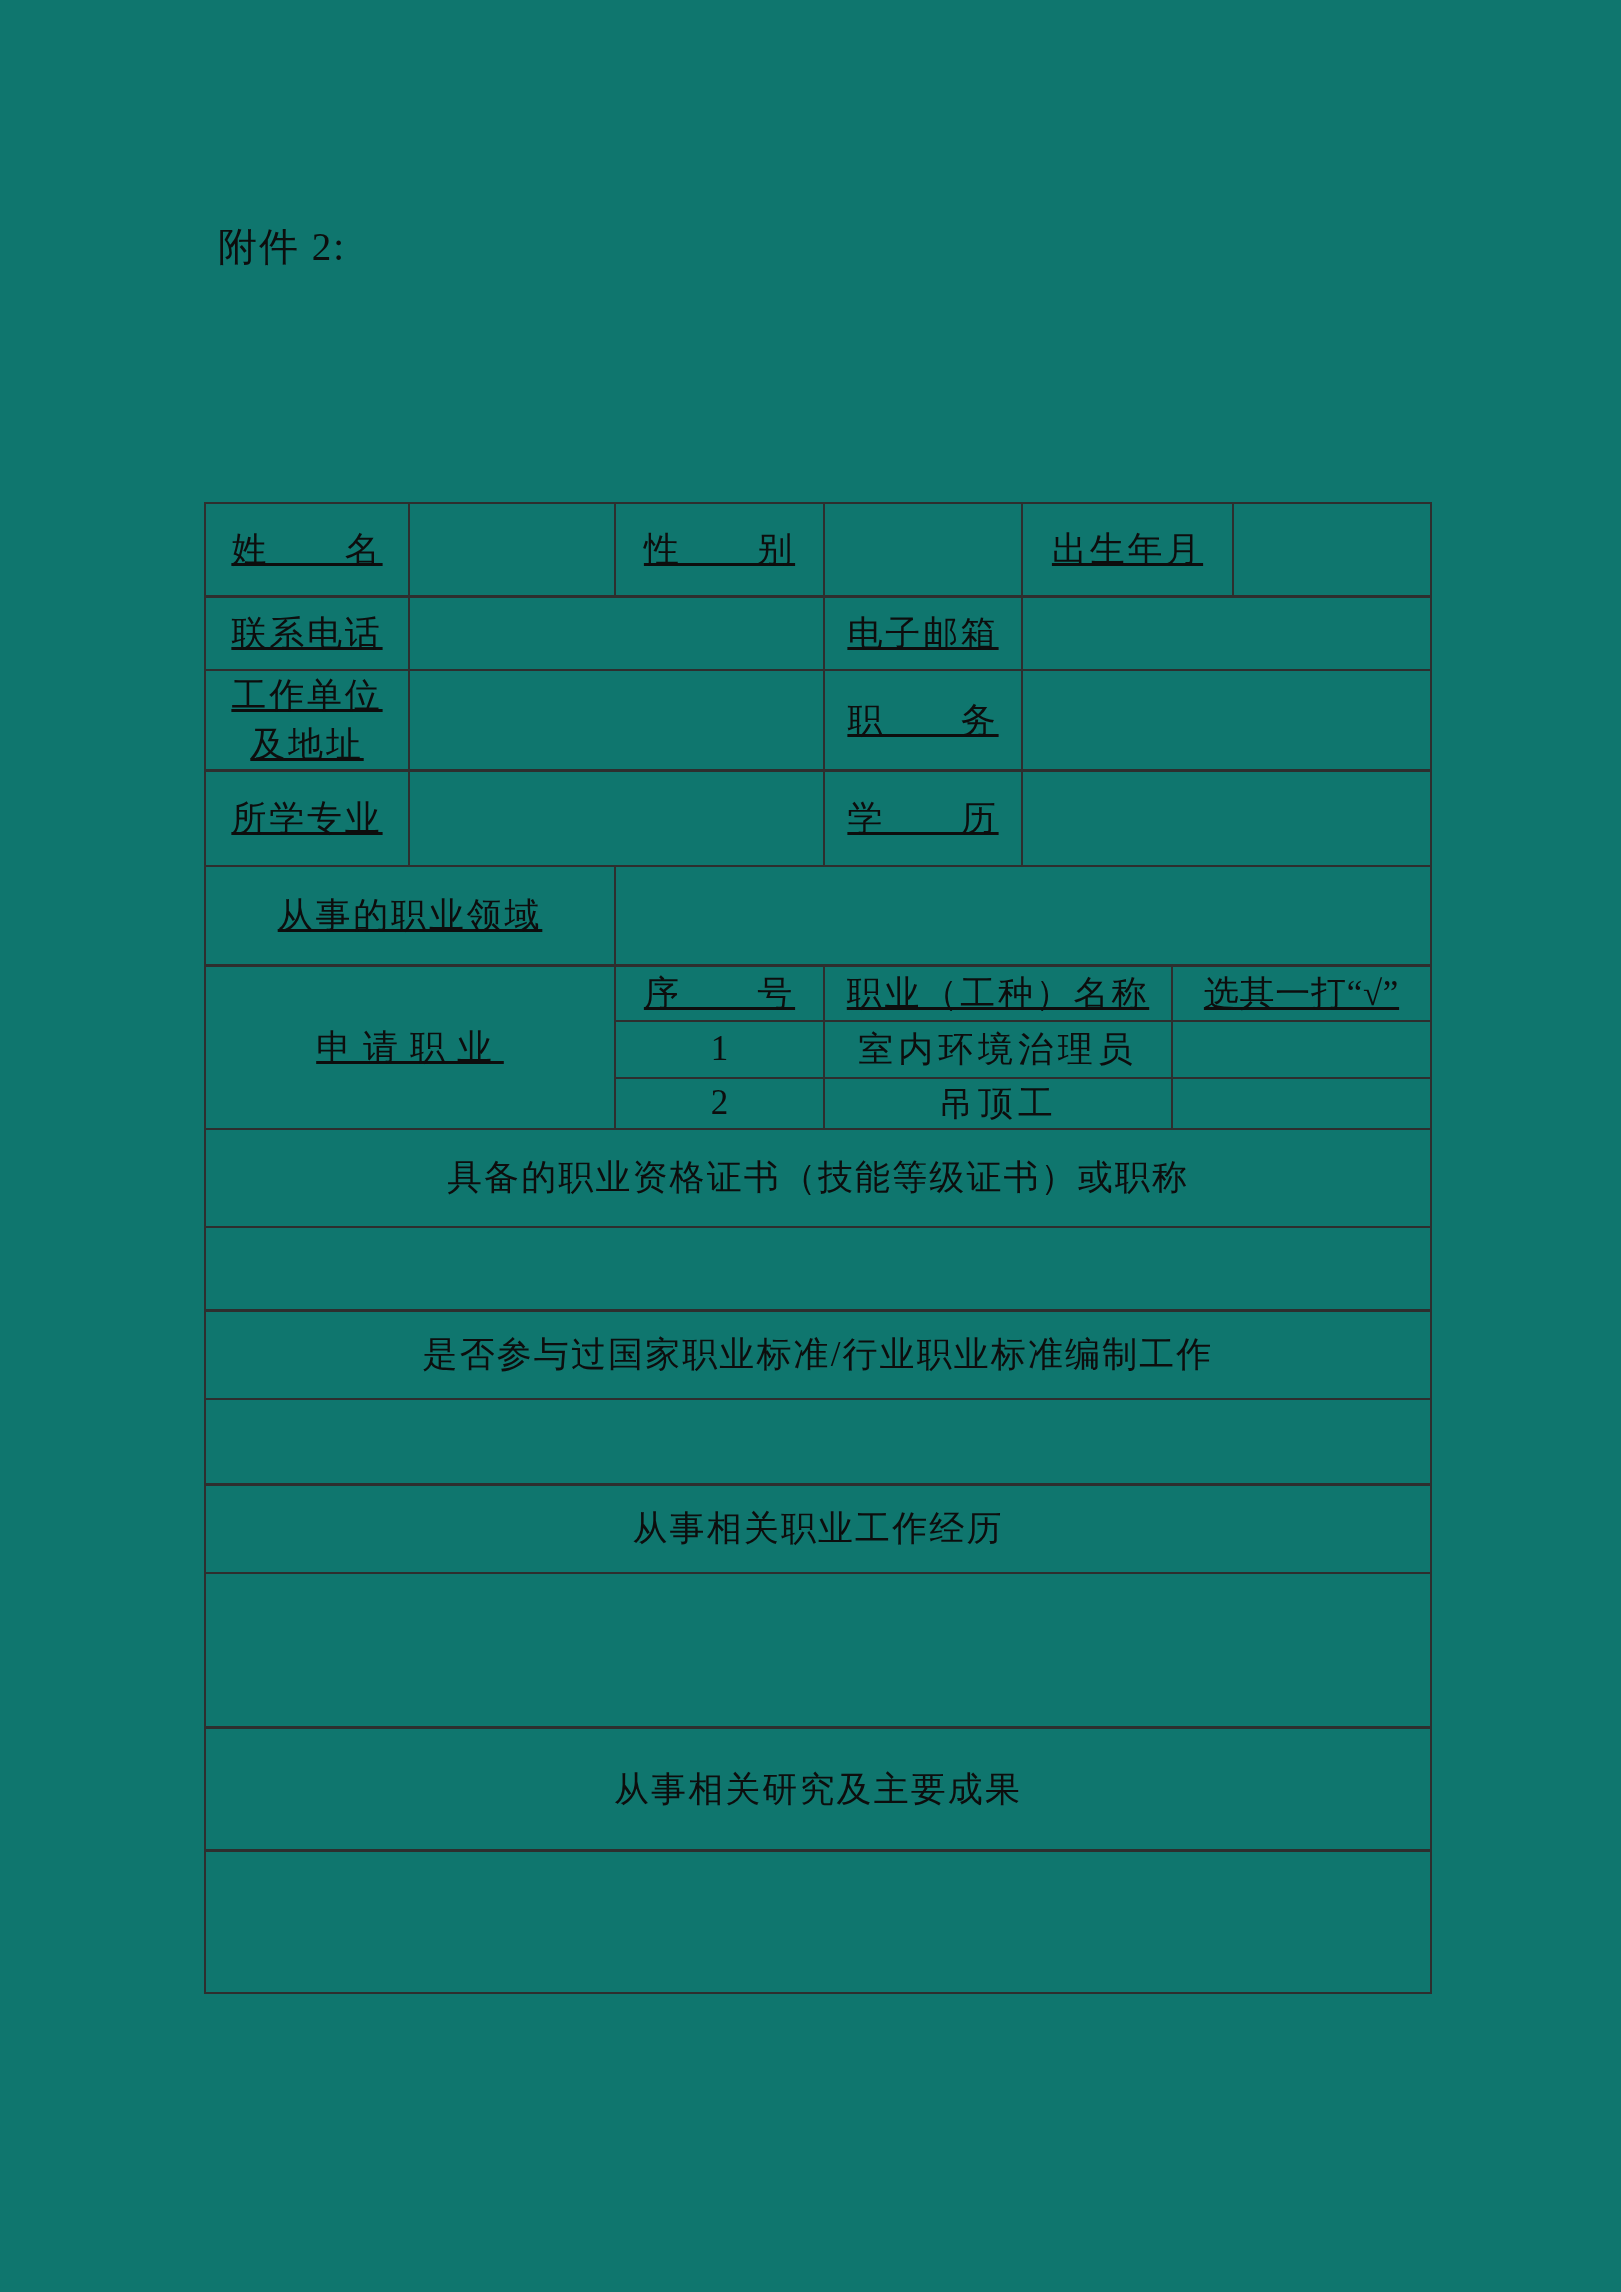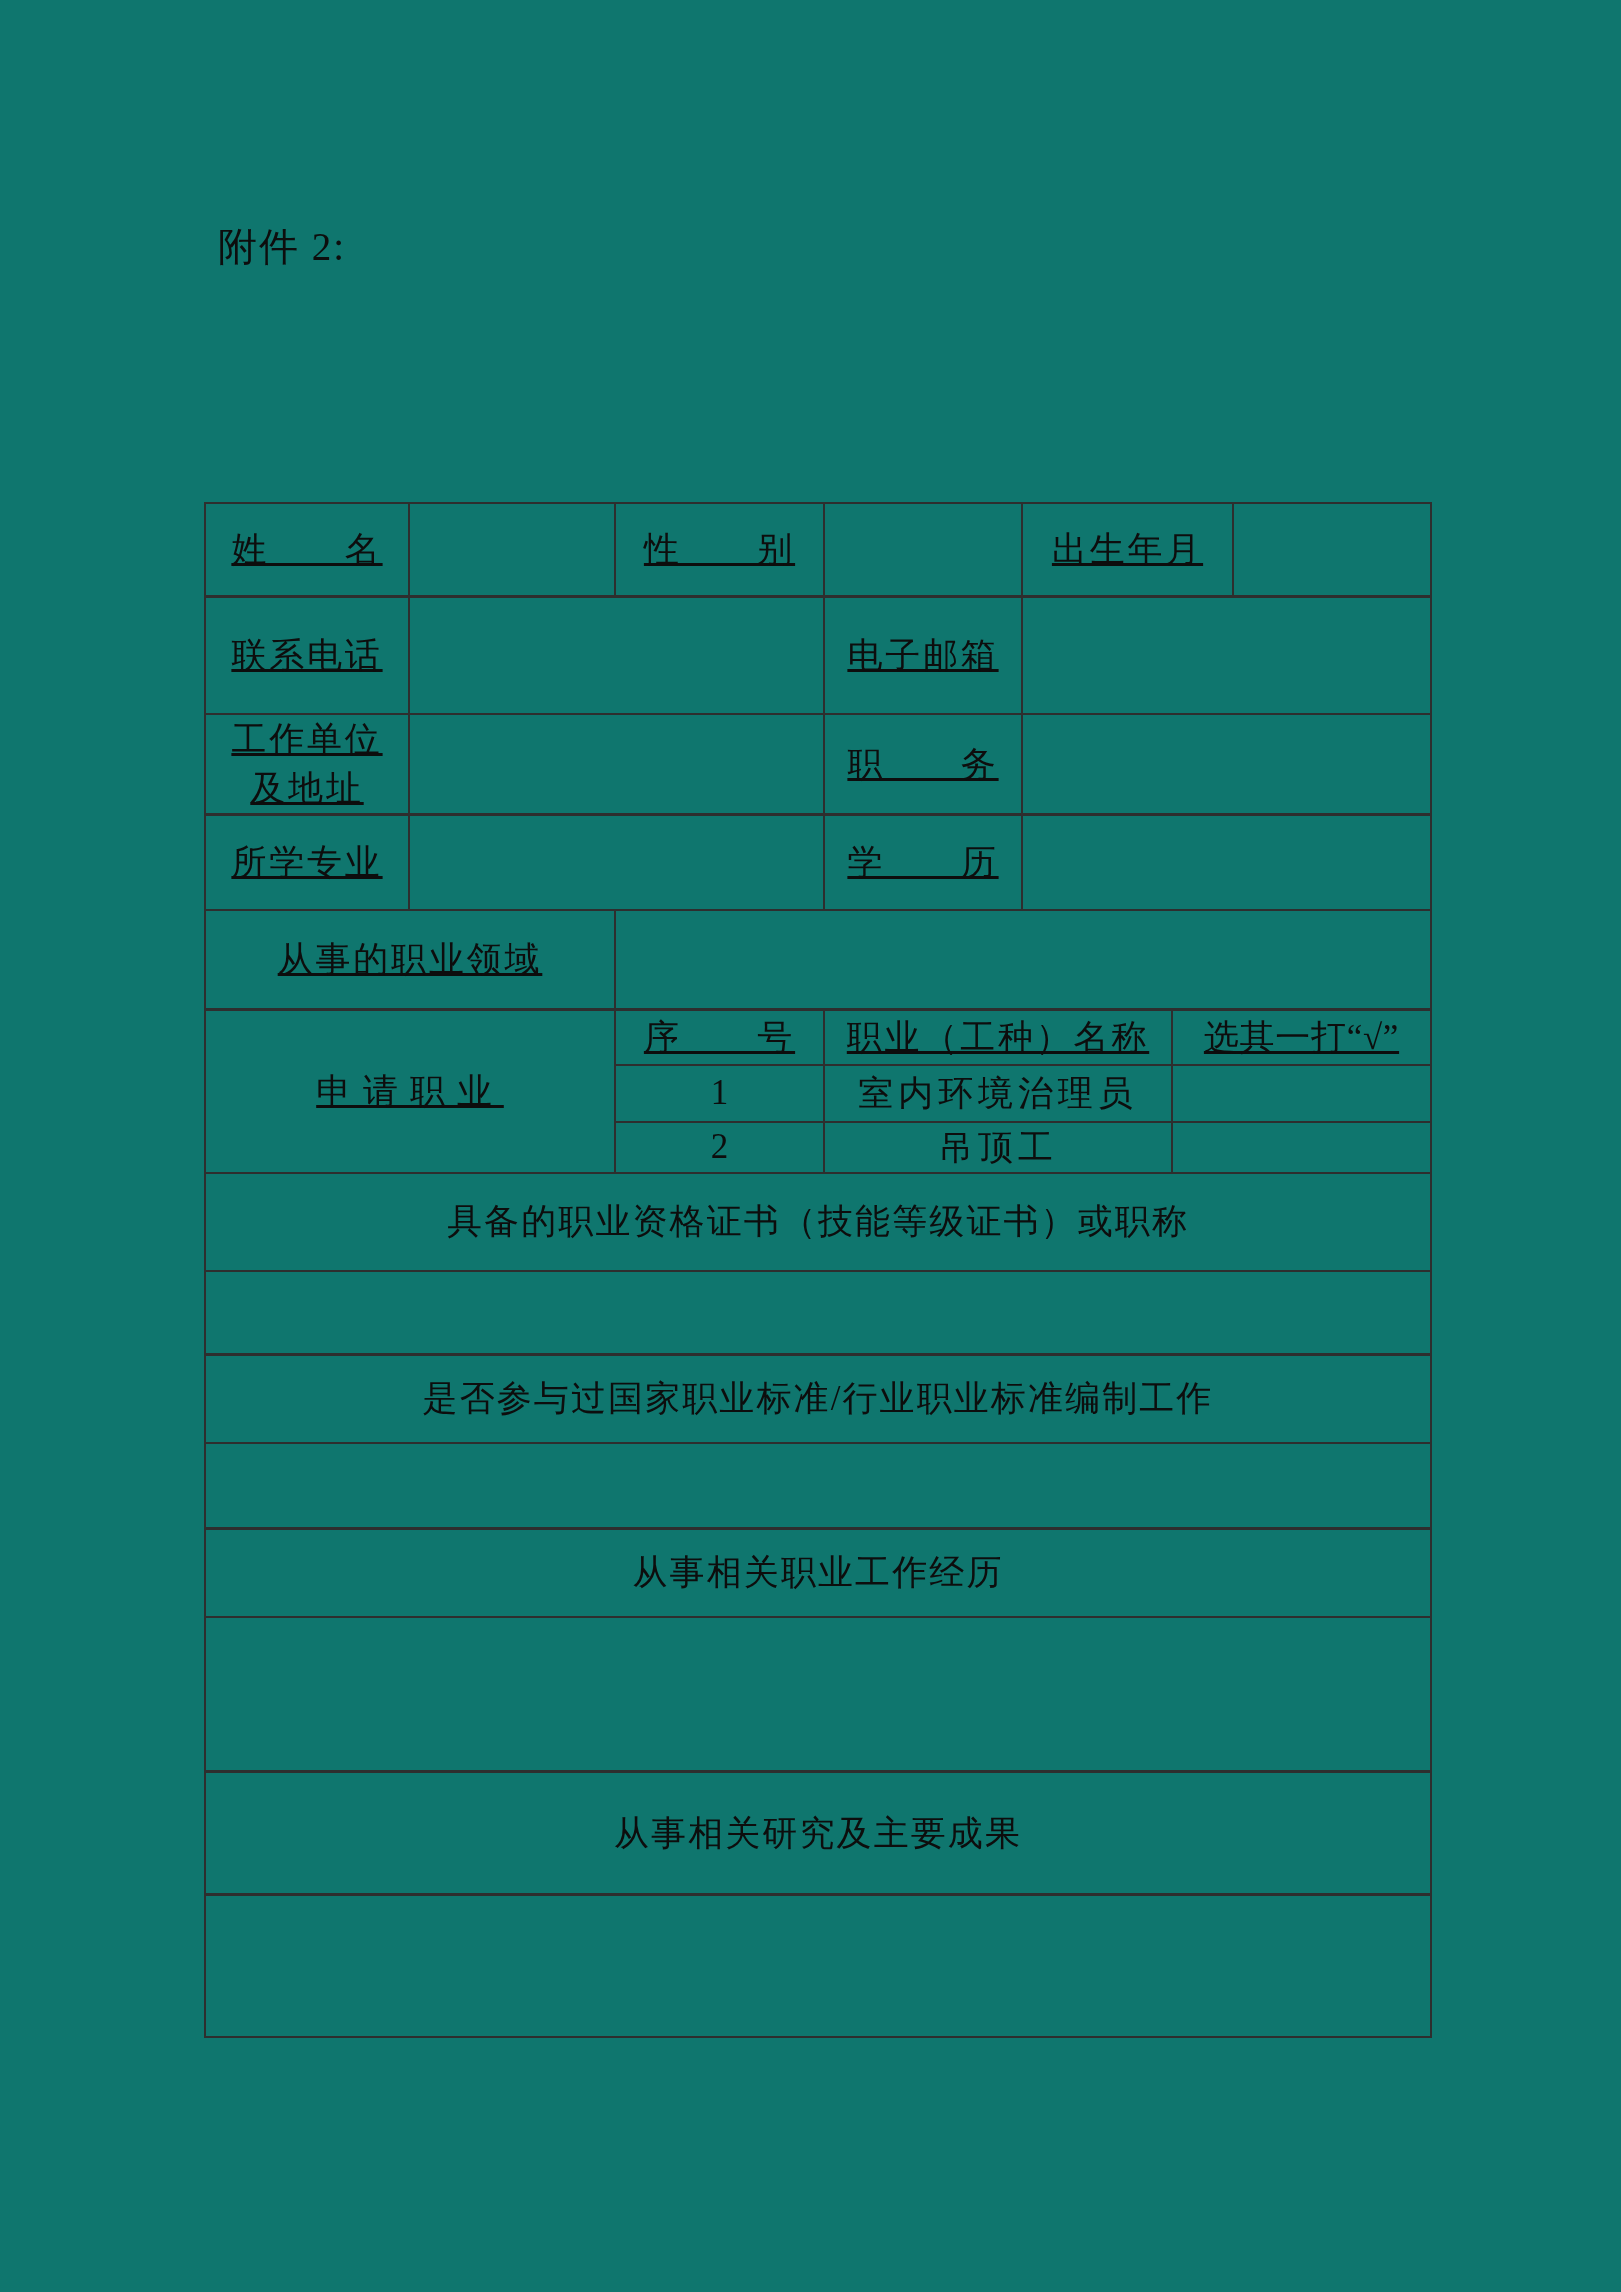--- a/index.html
+++ b/index.html
@@ -70,21 +70,21 @@
     <tbody>
         <tr style="height:93px" class="tk">
       <td class="lbl">姓　　名</td>
       <td></td>
       <td class="lbl">性　　别</td>
       <td></td>
       <td class="lbl" colspan="2">出生年月</td>
       <td></td>
     </tr>
 
-    <tr style="height:118px">
+    <tr style="height:74px">
       <td class="lbl">联系电话</td>
       <td colspan="2"></td>
       <td class="lbl">电子邮箱</td>
       <td colspan="3"></td>
     </tr>
 
     <tr style="height:99px" class="tk">
       <td class="lbl two-line">
         <div>工作单位</div>
         <div>及地址</div>

